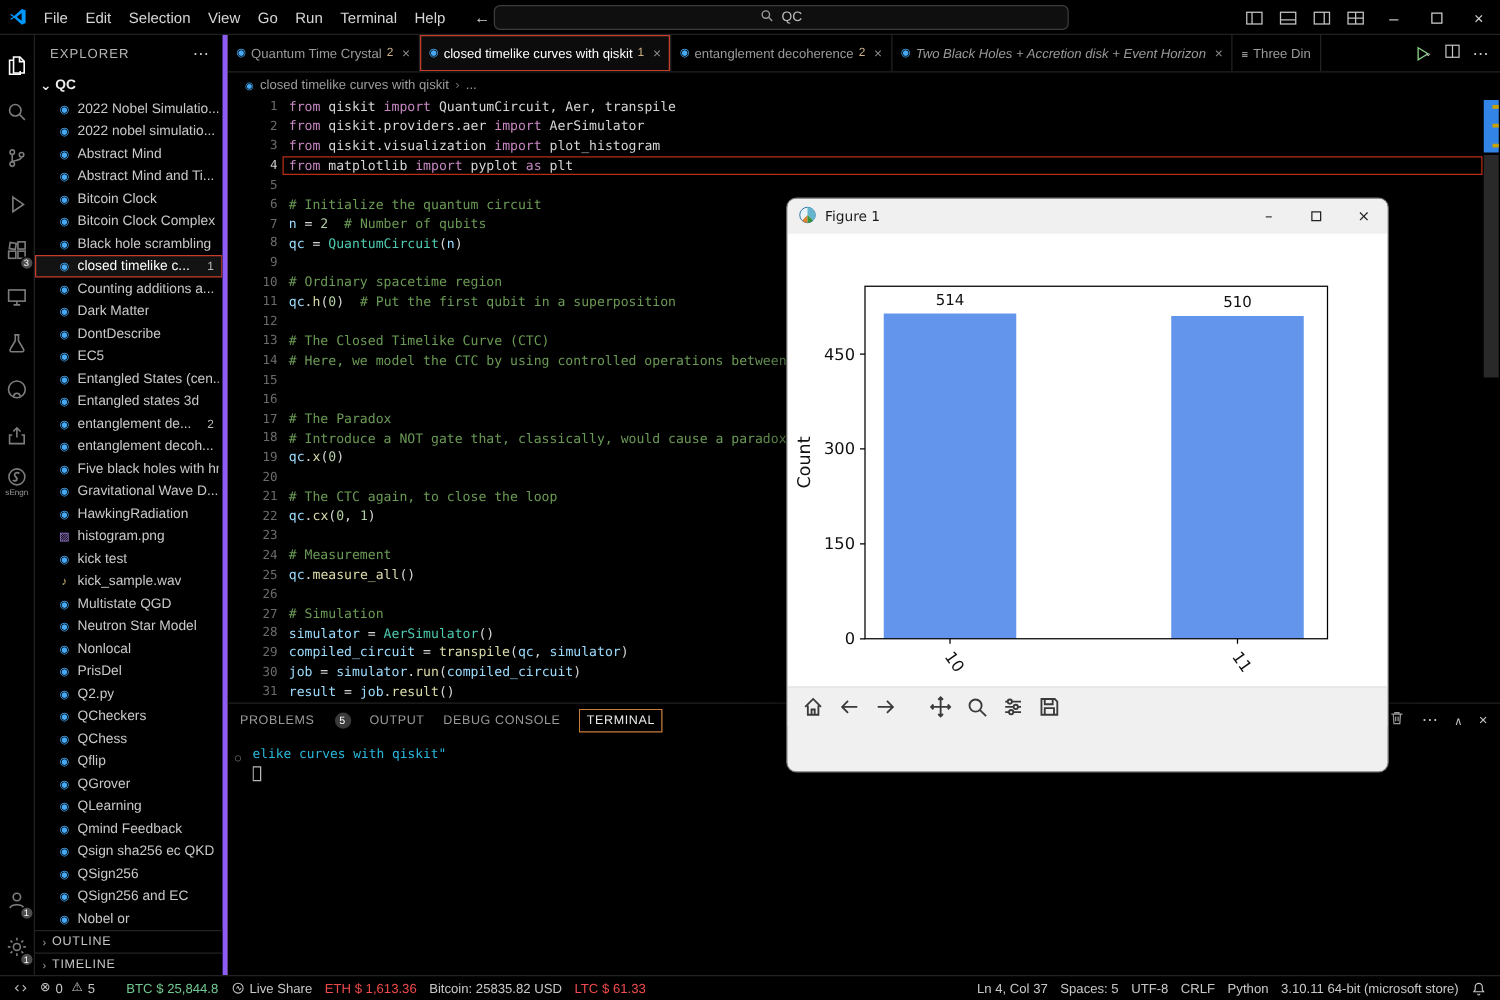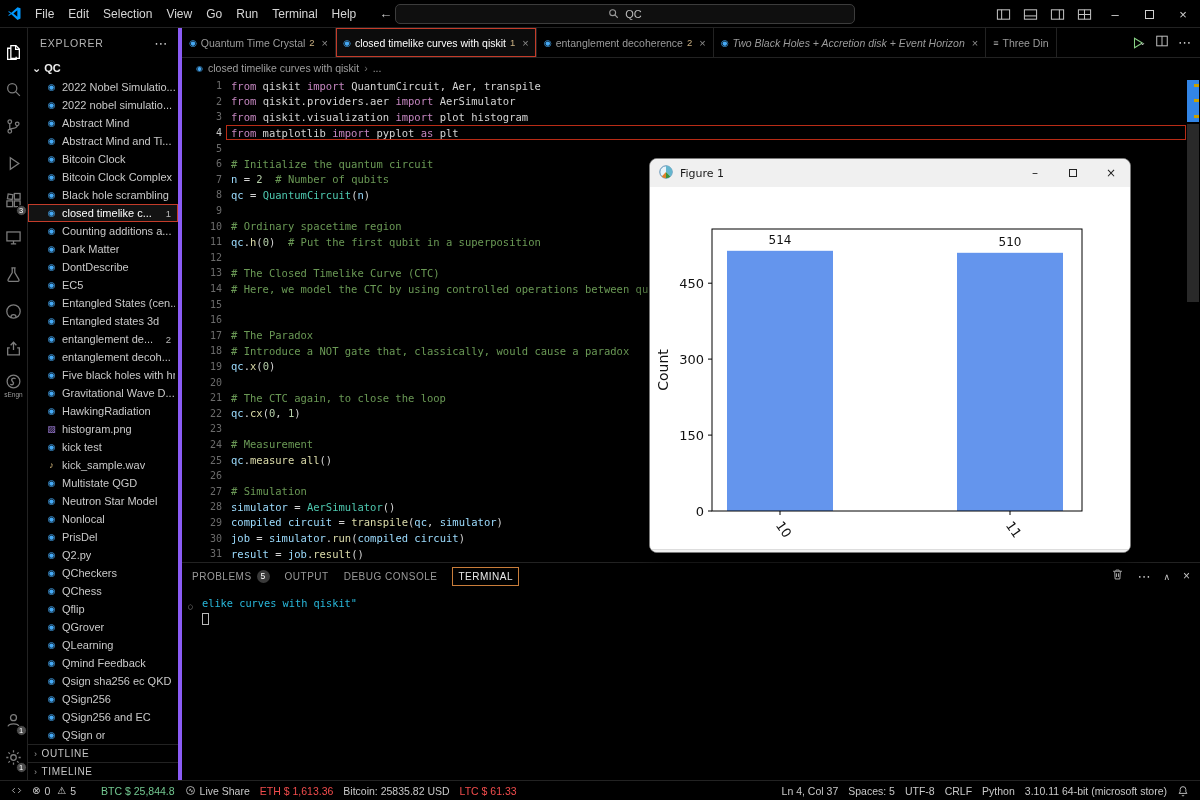--- a/index.html
+++ b/index.html
@@ -64,36 +64,36 @@
 .tk-kw{color:#C586C0}.tk-id{color:#d4d4d4}.tk-var{color:#9CDCFE}.tk-num{color:#B5CEA8}
 .tk-cls{color:#4EC9B0}.tk-fn{color:#DCDCAA}.tk-com{color:#6A9955}
 .tk-und{color:#d4d4d4;text-decoration:underline wavy #c8a000 1px;text-underline-offset:2.5px}
 .scroll-strip{position:absolute;top:0;right:0;width:14px;height:100%}
 .sc-blue{position:absolute;top:2px;right:1px;width:12px;height:42px;background:#3794ff;opacity:.9}
 .sc-gray{position:absolute;top:46px;right:1px;width:12px;height:178px;background:#4a4a4a;opacity:.55}
 .ovr-mark{position:absolute;right:1px;width:5px;height:3px;background:#c8a000}
 
 .panel{height:218px;border-top:1px solid #222;display:flex;flex-direction:column;position:relative}
 .panel-header{height:26px;display:flex;align-items:center;gap:15px;padding:0 10px}
-.ptab{display:flex;align-items:center;gap:5px;font-size:10px;letter-spacing:.5px;color:#9a9a9a;height:19px}
+.ptab{display:flex;align-items:center;gap:16px;font-size:10px;letter-spacing:.5px;color:#9a9a9a;height:19px}
 .ptab.active{color:#eaeaea;box-shadow:inset 0 0 0 1px #c97d3a;padding:0 6px}
 .pbadge{min-width:13px;height:13px;border-radius:50%;background:#3a3a3a;color:#fff;font-size:8.5px;display:flex;align-items:center;justify-content:center}
 .panel-actions{margin-left:auto;display:flex;align-items:center;gap:13px;color:#c5c5c5}
 .terminal{flex:1;position:relative;padding:7px 4px 0 20px;font-family:"DejaVu Sans Mono","Liberation Mono",monospace;font-size:10.3px;line-height:15px;color:#ccc}
 .term-deco{position:absolute;left:6px;top:10px;color:#7a7a7a;font-size:8px}
 .tline{white-space:pre;overflow:hidden}
 .t-fg{color:#cccccc}.t-blue{color:#3b8eea}.t-str{color:#29b8db}
 .term-cursor{display:inline-block;width:7px;height:12px;border:1px solid #b9b9b9;margin-top:2px}
 
 .statusbar{height:20px;background:#000;border-top:1px solid #222;display:flex;align-items:center;padding:0 6px;font-size:10.5px;color:#c8c8c8;position:relative;z-index:30}
 .sb-item{padding:0 5px;display:flex;align-items:center;gap:4px;white-space:nowrap}
 .sb-glyph{font-size:10px}
 .sb-right{margin-left:auto;display:flex;align-items:flex-end}
 
-.figure-window{position:absolute;left:649px;top:158px;width:482px;height:395px;background:#f0f0f0;border:1px solid #7a7a7a;border-radius:8px;box-shadow:0 12px 30px rgba(0,0,0,.65);overflow:hidden;z-index:40;font-family:"DejaVu Sans",sans-serif}
+.figure-window{position:absolute;left:629px;top:158px;width:482px;height:460px;background:#f0f0f0;border:1px solid #7a7a7a;border-radius:8px;box-shadow:0 12px 30px rgba(0,0,0,.65);overflow:hidden;z-index:40;font-family:"DejaVu Sans",sans-serif}
 .fig-titlebar{height:28px;display:flex;align-items:center;gap:7px;padding-left:9px;background:#f0f0f0}
 .fig-title{font-size:11px;color:#1a1a1a}
 .fig-controls{margin-left:auto;display:flex;height:28px}
 .fig-btn{width:38px;display:flex;align-items:center;justify-content:center;color:#222;font-size:12px}
 .fig-sq{width:8px;height:8px;border:1px solid #222}
 .fig-canvas{height:362px;background:#fff;position:relative}
 .fig-canvas svg{display:block}
 .fig-toolbar{height:32px;background:#f0f0f0;border-top:1px solid #ddd;display:flex;align-items:center;gap:7px;padding-left:9px;color:#3a3a3a}
 .fig-tool{width:22px;height:24px;display:flex;align-items:center;justify-content:center}
 .fig-gap{width:8px}
@@ -402,21 +402,21 @@
           <div class="file-row">
             <span class="ficon ficon-code">◉</span>
             <span class="flabel">QSign256</span>
           </div>
           <div class="file-row">
             <span class="ficon ficon-code">◉</span>
             <span class="flabel">QSign256 and EC</span>
           </div>
           <div class="file-row">
             <span class="ficon ficon-code">◉</span>
-            <span class="flabel">QSign or</span>
+            <span class="flabel">Nobel or</span>
           </div>
         </div>
       <div class="sb-bottom">
         <div class="brow">
             <span class="chev">›</span>
             <span>OUTLINE</span>
           </div>
         <div class="brow">
             <span class="chev">›</span>
             <span>TIMELINE</span>

